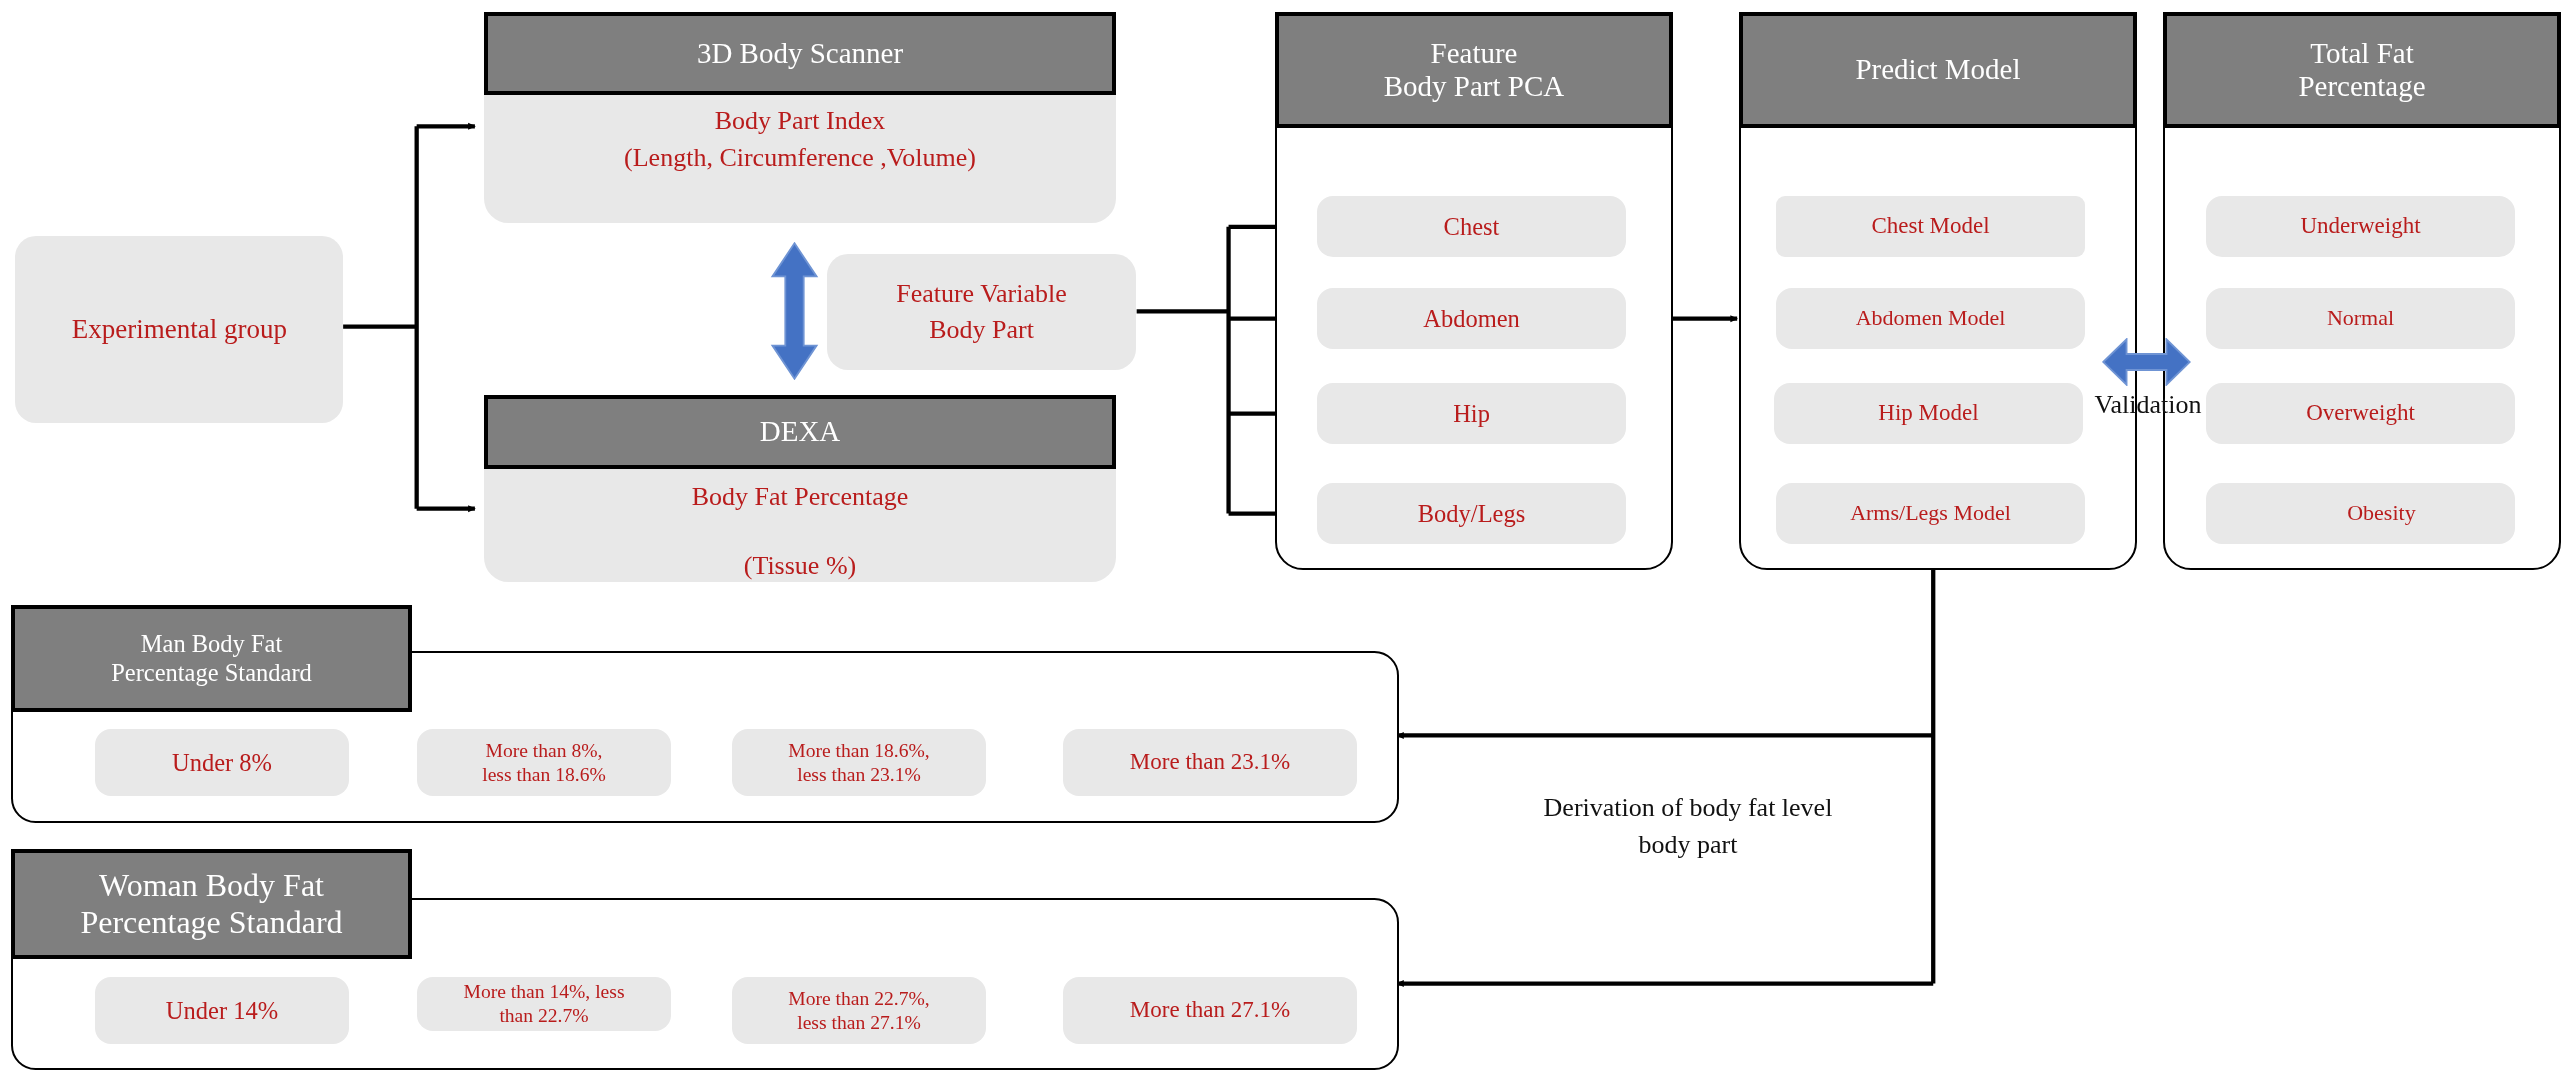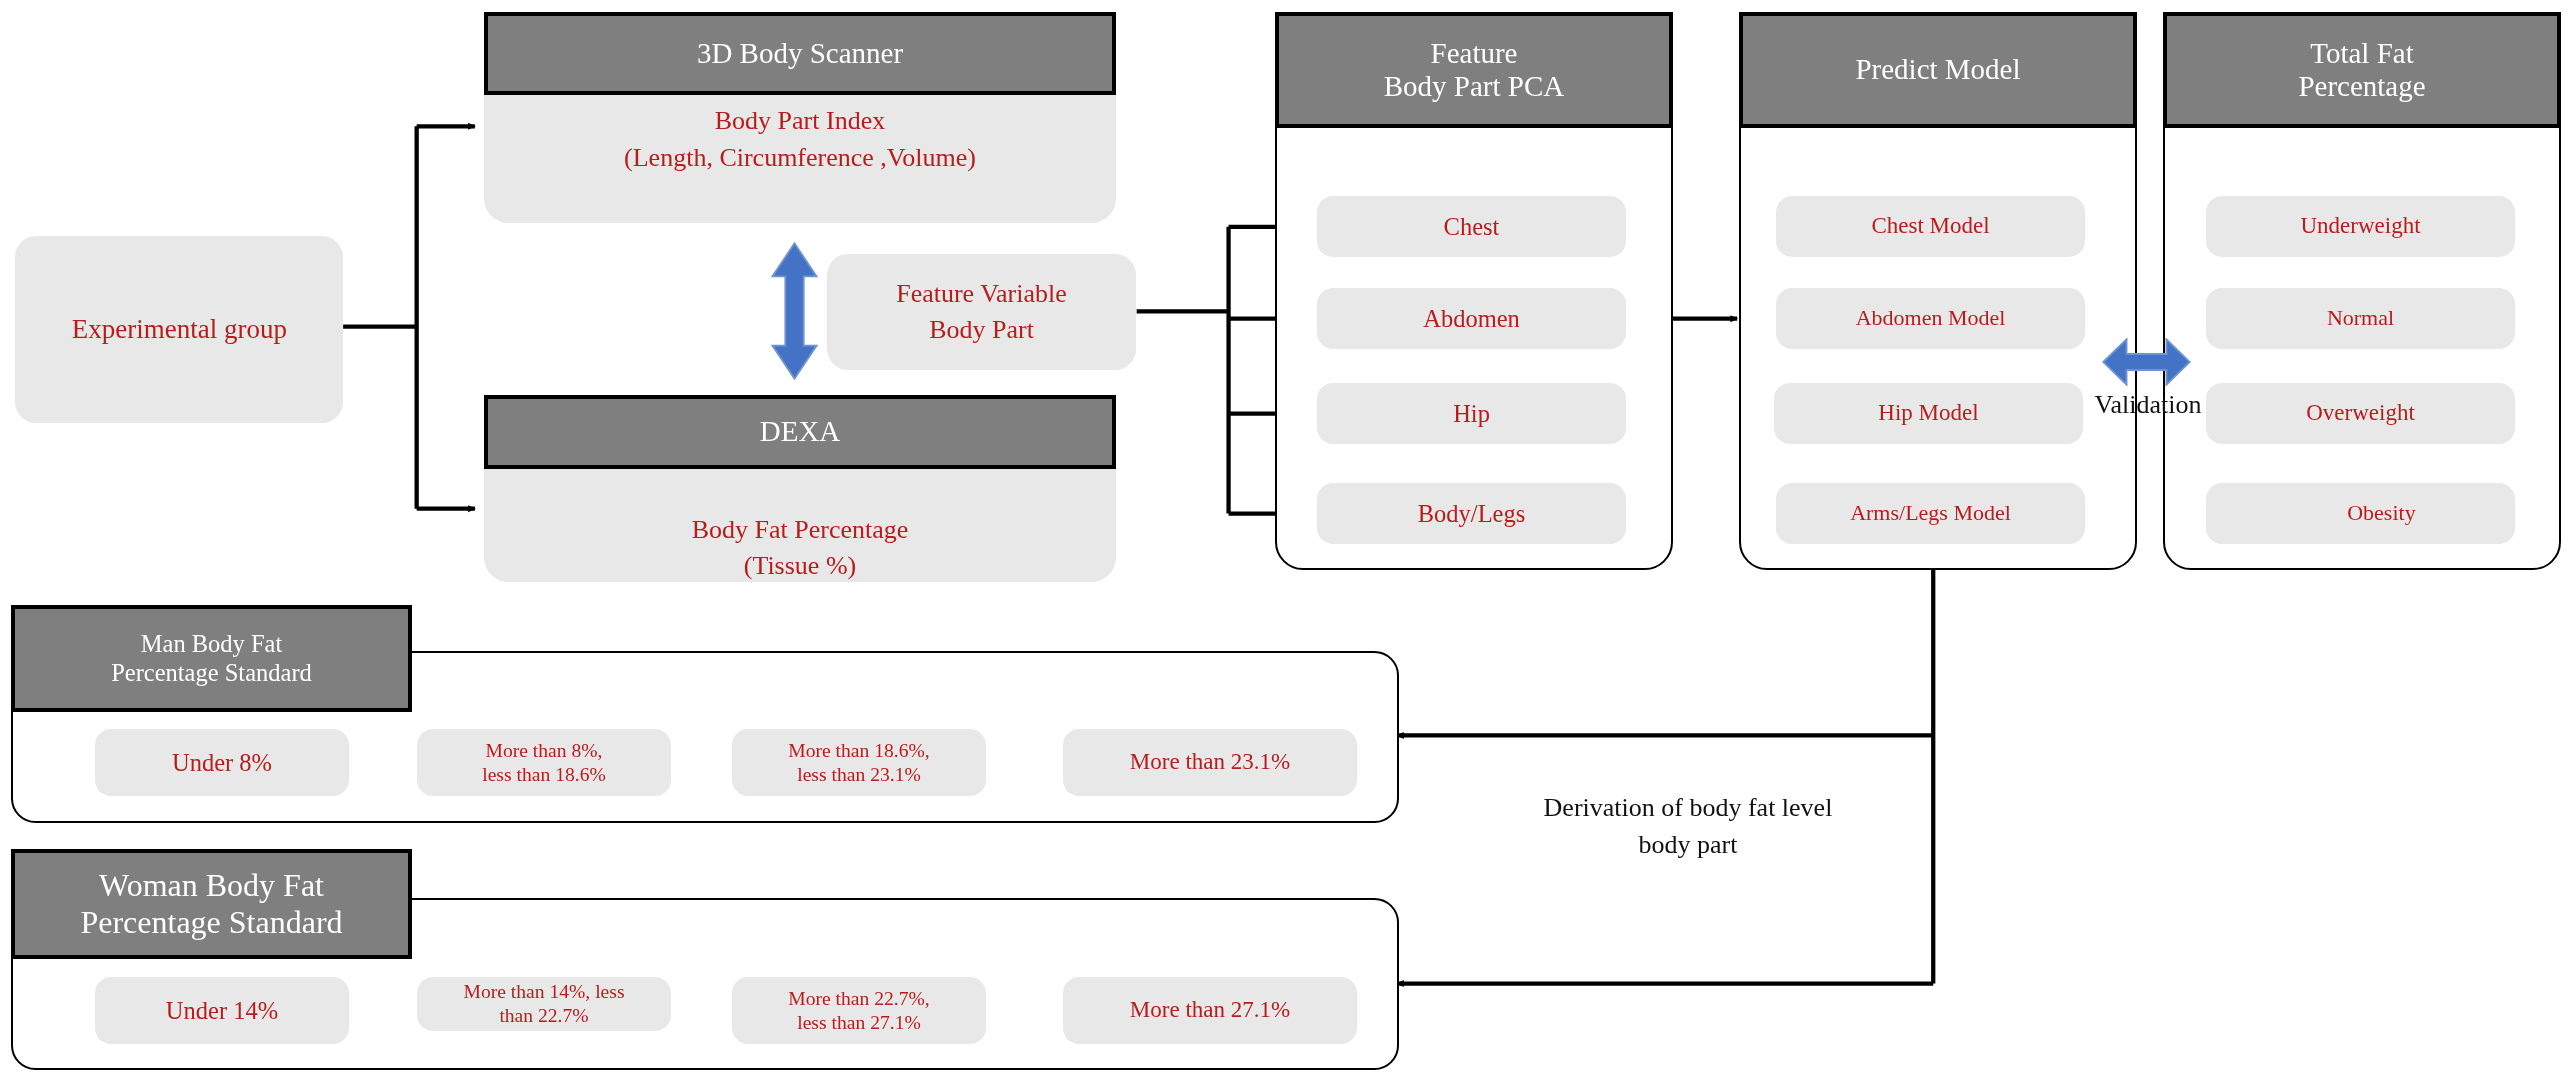--- a/index.html
+++ b/index.html
@@ -83,21 +83,21 @@
   </div>
 
   <div class="abs pill" style="left:484px;top:12.3px;width:632px;height:211px;border-radius:24.5px;flex-direction:column;justify-content:flex-start;padding-top:93px;font-size:26px;">
     <span>Body Part Index</span>
     <span style="margin-top:4.9px;">(Length, Circumference ,Volume)</span>
   </div>
   <div class="abs cap" style="left:484px;top:12.3px;width:632px;height:83px;font-size:29px;">
     <span>3D Body Scanner</span>
   </div>
 
-  <div class="abs pill" style="left:484px;top:395px;width:632px;height:187px;border-radius:24.5px;flex-direction:column;justify-content:flex-end;padding-top:86px;font-size:26px;">
+  <div class="abs pill" style="left:484px;top:395px;width:632px;height:187px;border-radius:24.5px;flex-direction:column;justify-content:space-between;padding-top:86px;font-size:26px;">
     <span>Body Fat Percentage</span>
     <span style="margin-top:4.9px;">(Tissue %)</span>
   </div>
   <div class="abs cap" style="left:484px;top:395px;width:632px;height:74px;font-size:29px;">
     <span>DEXA</span>
   </div>
 
   <svg class="abs" style="left:770px;top:242px;width:49px;height:138px;" viewBox="0 0 80 225">
     <polygon points="40,2 76,56 55,56 55,169 76,169 40,223 4,169 25,169 25,56 4,56" fill="#4472c4" stroke="#6f94d4" stroke-width="3"></polygon>
   </svg>
@@ -122,21 +122,21 @@
     <span>Hip</span>
   </div>
   <div class="abs pill sm" style="left:1317px;top:483px;width:309px;height:61px;font-size:24.5px;">
     <span>Body/Legs</span>
   </div>
 
   <div class="abs panel" style="left:1739px;top:12.3px;width:398px;height:558px;"></div>
   <div class="abs cap" style="left:1739px;top:12.3px;width:398px;height:116px;font-size:29px;">
     <span>Predict Model</span>
   </div>
-  <div class="abs pill sm" style="left:1776px;top:196px;width:309px;height:61px;font-size:23px;">
+  <div class="abs pill sm" style="left:1776px;top:196px;width:309px;height:61px;font-size:23px;border-radius:9px;">
     <span>Chest Model</span>
   </div>
   <div class="abs pill sm" style="left:1776px;top:288px;width:309px;height:61px;font-size:22px;">
     <span>Abdomen Model</span>
   </div>
   <div class="abs pill sm" style="left:1774px;top:383px;width:309px;height:61px;font-size:23px;">
     <span>Hip Model</span>
   </div>
   <div class="abs pill sm" style="left:1776px;top:483px;width:309px;height:61px;font-size:22px;">
     <span>Arms/Legs Model</span>

